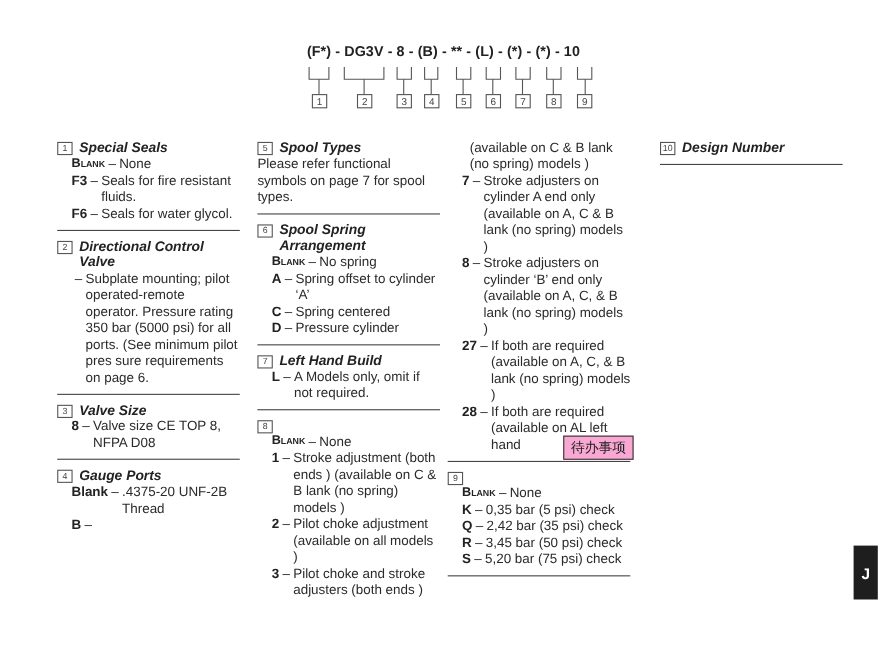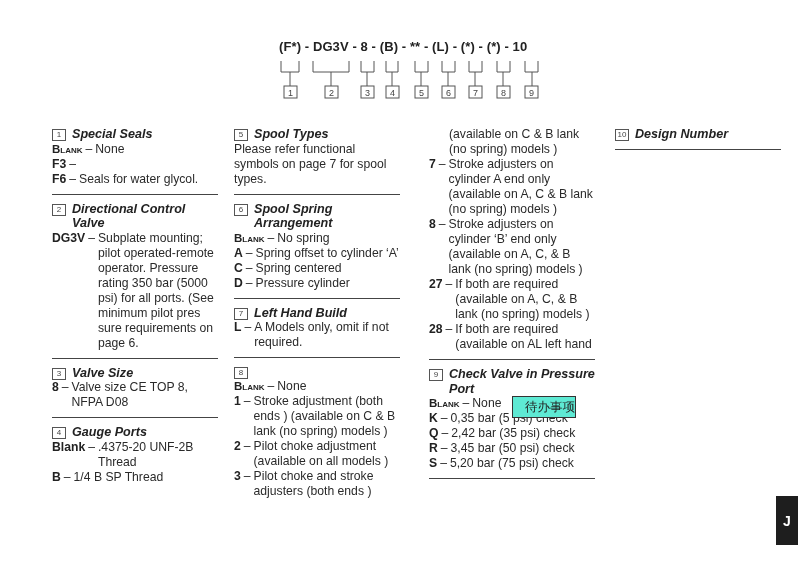--- a/index.html
+++ b/index.html
@@ -3,35 +3,35 @@
 <meta charset="utf-8">
 <style>
   html, body { margin:0; padding:0; background:#ffffff; }
   body { width:798px; height:586px; position:relative; overflow:hidden;
          font-family:"Liberation Sans", sans-serif; color:#2a2a2a; }
   .code-line { position:absolute; left:279px; top:39px; font-weight:bold; font-size:13px; color:#222; white-space:pre; letter-spacing:0.1px;text-align:center; }
   .brackets { position:absolute; left:0; top:0; }
   .col { position:absolute; top:127px; font-size:12.2px; line-height:15px; }
   .col1 { left:52px; width:166px; }
   .col2 { left:234px; width:166px; }
-  .col3 { left:429px; width:166px; }
-  .col4 { left:615px; width:166px; }
+  .col3 { left:407px; width:166px; }
+  .col4 { left:600px; width:166px; }
   .section { padding-bottom:7px; margin-bottom:7px; border-bottom:1.3px solid #444; }
   .section.last { border-bottom:none; }
   .sec-title { font-weight:bold; font-size:12.6px; line-height:14.5px; display:flex; align-items:flex-start; margin-bottom:0px; color:#222; }
   .num-box { display:inline-block; min-width:10px; height:10px; border:1px solid #555; font-size:8px; line-height:10px; text-align:center; font-weight:normal; margin-right:6px; margin-top:2px; padding:0 1px; color:#444; flex:none; }
   .sec-title-text { display:block;font-style:italic; }
-  .entry { display:flex; }
+  .entry { display:flex;margin-left:13px; }
   .key { font-weight:bold; white-space:nowrap; flex:none; color:#222; }
   .key.sc { font-variant:small-caps; font-size:11.5px; }
   .dash { margin:0 3px; flex:none; }
   .desc { flex:1; }
   .para { }
   .cont { padding-left:20px; }
-  .tooltip { position:absolute; left:512px; top:396px; width:62px; height:20px; background:#5eead4; border:1px solid #333; font-size:12.5px; line-height:20px; text-align:right; color:#222; }
+  .tooltip { position:absolute; left:512px; top:396px; width:62px; height:20px; background:#f9a8d4; border:1px solid #333; font-size:12.5px; line-height:20px; text-align:center; color:#222; }
   .tab-j { position:absolute; left:776px; top:496px; width:22px; height:49px; background:#1e1e1e; color:#fff; font-weight:bold; font-size:14px; display:flex; align-items:center; justify-content:center; }
 </style>
 </head>
 <body>
 
 <div class="code-line">(F*) - DG3V - 8 - (B) - ** - (L) - (*) - (*) - 10</div>
 
 <svg class="brackets" width="798" height="110">
   <g stroke="#555" stroke-width="1" fill="none">
 
@@ -93,35 +93,35 @@
       <span class="sec-title-text">Special Seals</span>
     </div>
     <div class="entry">
         <span class="key sc">Blank</span>
         <span class="dash">–</span>
         <span class="desc">None</span>
       </div>
     <div class="entry">
         <span class="key">F3</span>
         <span class="dash">–</span>
+        <span class="desc">Seals for fire resistant fluids.</span>
       </div>
     <div class="entry">
         <span class="key">F6</span>
         <span class="dash">–</span>
         <span class="desc">Seals for water glycol.</span>
       </div>
   </div>
 
   <div class="section">
     <div class="sec-title">
       <span class="num-box">2</span>
       <span class="sec-title-text">Directional Control Valve</span>
     </div>
     <div class="entry">
-        <span class="key">DG3V</span>
         <span class="dash">–</span>
         <span class="desc">Subplate mounting; pilot operated-remote operator. Pressure rating 350 bar (5000 psi) for all ports. (See minimum pilot pres sure requirements on page 6.</span>
       </div>
   </div>
 
   <div class="section">
     <div class="sec-title">
       <span class="num-box">3</span>
       <span class="sec-title-text">Valve Size</span>
     </div>
@@ -138,21 +138,20 @@
       <span class="sec-title-text">Gauge Ports</span>
     </div>
     <div class="entry">
         <span class="key">Blank</span>
         <span class="dash">–</span>
         <span class="desc">.4375-20 UNF-2B Thread</span>
       </div>
     <div class="entry">
         <span class="key">B</span>
         <span class="dash">–</span>
-        <span class="desc">1/4 B SP Thread</span>
       </div>
   </div>
 </div>
 
 <div class="col col2">
   <div class="section">
     <div class="sec-title">
       <span class="num-box">5</span>
       <span class="sec-title-text">Spool Types</span>
     </div>
@@ -246,21 +245,20 @@
     <div class="entry">
         <span class="key">28</span>
         <span class="dash">–</span>
         <span class="desc">If both are required (available on AL left hand</span>
       </div>
   </div>
 
   <div class="section">
     <div class="sec-title">
       <span class="num-box">9</span>
-      <span class="sec-title-text">Check Valve in Pressure Port</span>
     </div>
     <div class="entry">
         <span class="key sc">Blank</span>
         <span class="dash">–</span>
         <span class="desc">None</span>
       </div>
     <div class="entry">
         <span class="key">K</span>
         <span class="dash">–</span>
         <span class="desc">0,35 bar (5 psi) check</span>

